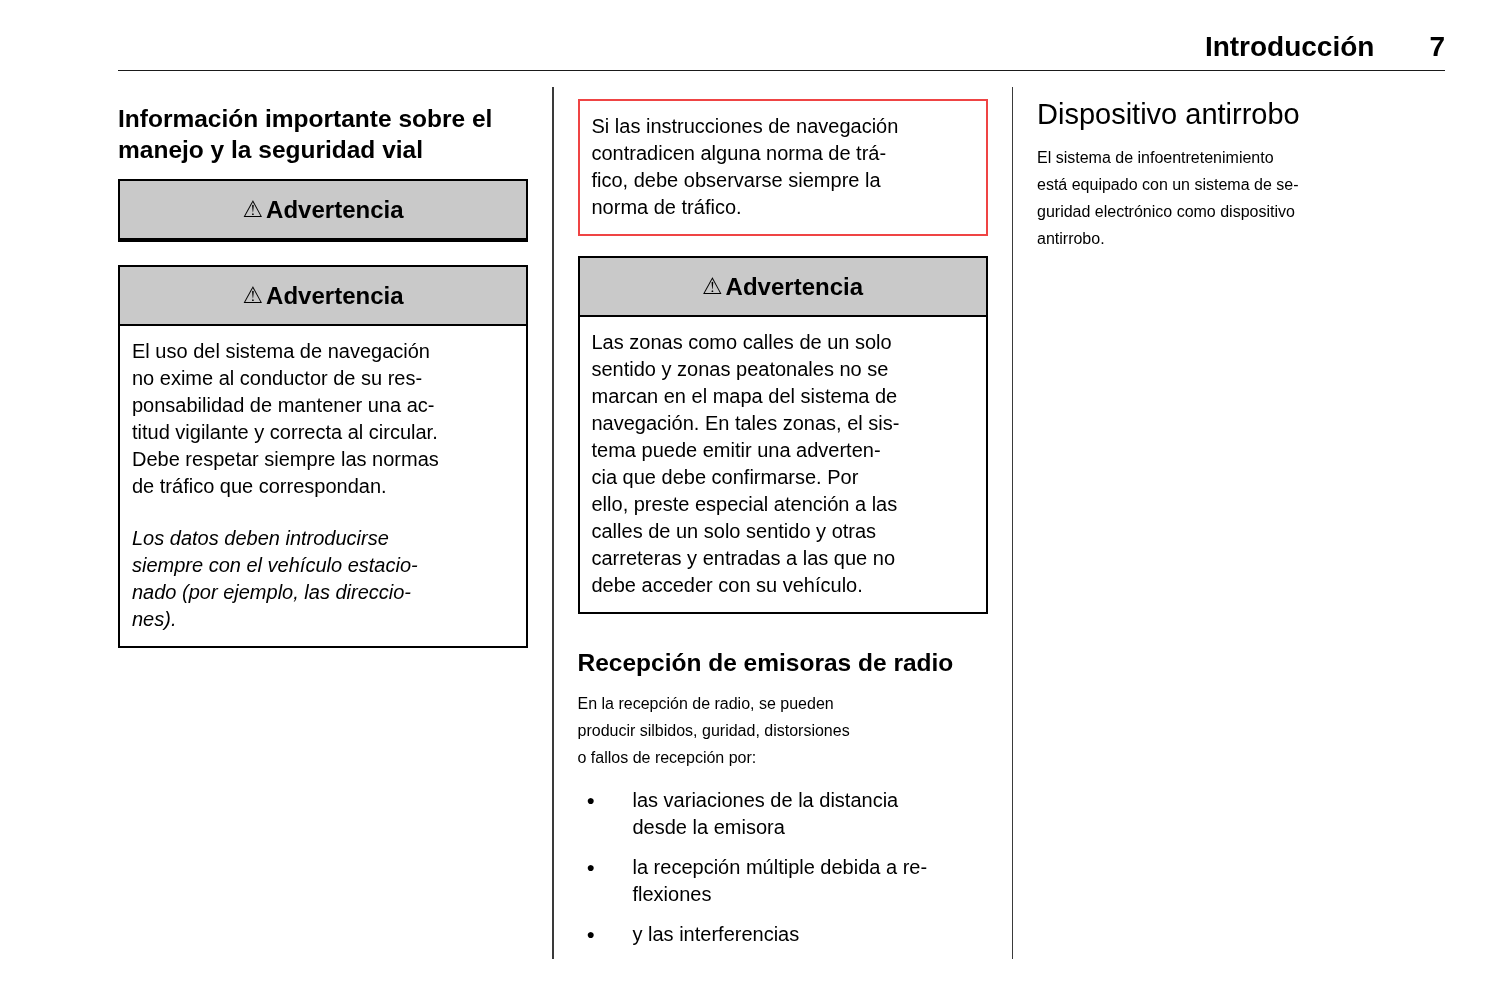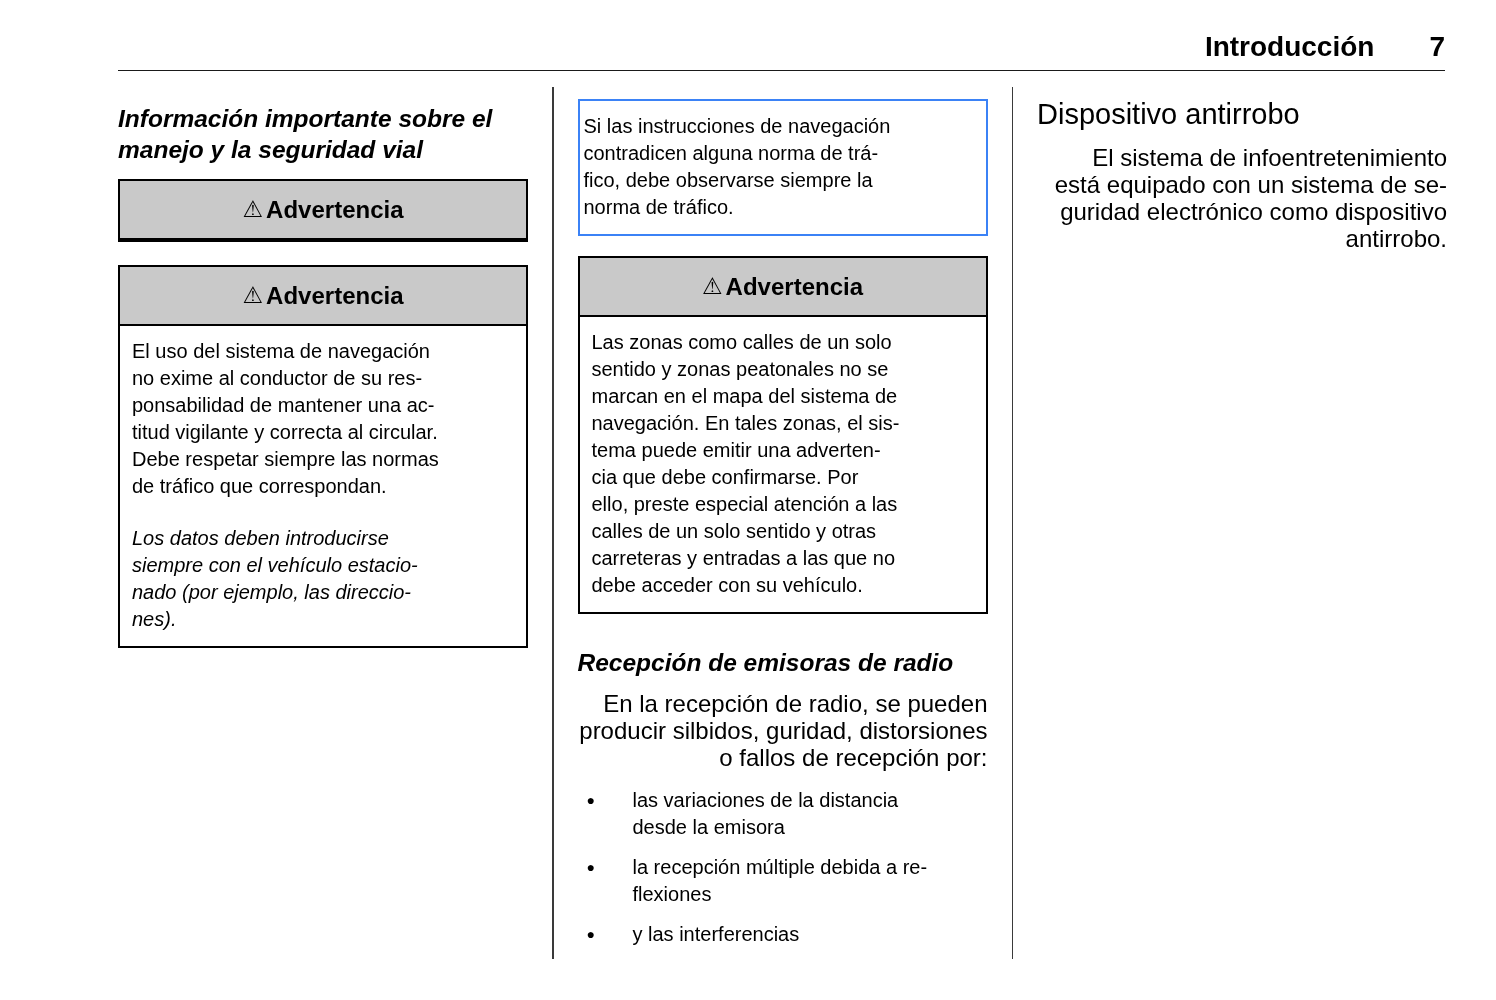--- a/index.html
+++ b/index.html
@@ -16,46 +16,45 @@
     gap: 55px; font-size: 28px; font-weight: 700; line-height: 34px;
   }
   .header-rule { border-bottom: 1.5px solid #1a1a1a; margin-top: 6px; }
 
   .columns { display: flex; align-items: flex-start; margin-top: 12px; }
   .col { width: 410px; flex: none; }
   .col-divider { flex: none; width: 1.5px; background: #3a3a3a; height: 872px; margin: 4px 24px 0; }
 
   .h2 {
     font-size: 24.5px; line-height: 31px; font-weight: 700;
-    white-space: pre-line; margin: 20px 0 14px; font-style: italic;
+    white-space: pre-line; margin: 20px 0 14px;
   }
   .h1 {
     font-size: 29px; line-height: 35px; font-weight: 400;
     margin: 14px 0 12px;
   }
   p.body {
-    font-size: 24px; line-height: 27px; white-space: pre-line;
+    font-size: 16px; line-height: 27px; white-space: pre-line;
     margin: 0 0 16px;
-    text-align: right;
   }
 
   .warnbox { border: 2px solid #000; margin: 0 0 23px; background: #fff; }
   .warnhead {
     height: 57px; background: #c9c9c9; border-bottom: 2px solid #000;
     display: flex; align-items: center; justify-content: center;
     font-size: 24px; font-weight: 700;
   }
   .warnicon { font-weight: 400; margin-right: 3px; font-size: 23px; }
   .warnbody { padding: 12px 12px 13px; }
   .warnbody p, .contbox p {
     font-size: 20px; line-height: 27px; white-space: pre-line; margin: 0;
   }
   .warnbody p + p { margin-top: 25px; font-style: italic; }
 
-  .contbox { border: 2px solid #3b82f6; padding: 12px 4px 13px; margin: 16px 0 20px; }
+  .contbox { border: 2px solid #ef4444; padding: 12px 12px 13px; margin: 16px 0 20px; }
 
   .radio-heading { margin-top: 33px; margin-bottom: 12px; }
 
   ul.bullets { list-style: none; margin: 14px 0 0; padding: 0; }
   .bullets li { display: flex; margin-bottom: 13px; font-size: 20px; line-height: 27px; }
   .bullet-marker { flex: none; width: 46px; padding-left: 9px; font-size: 14px; line-height: 27px; }
   .bullet-text { white-space: pre-line; }
 </style>
 </head>
 <body>

